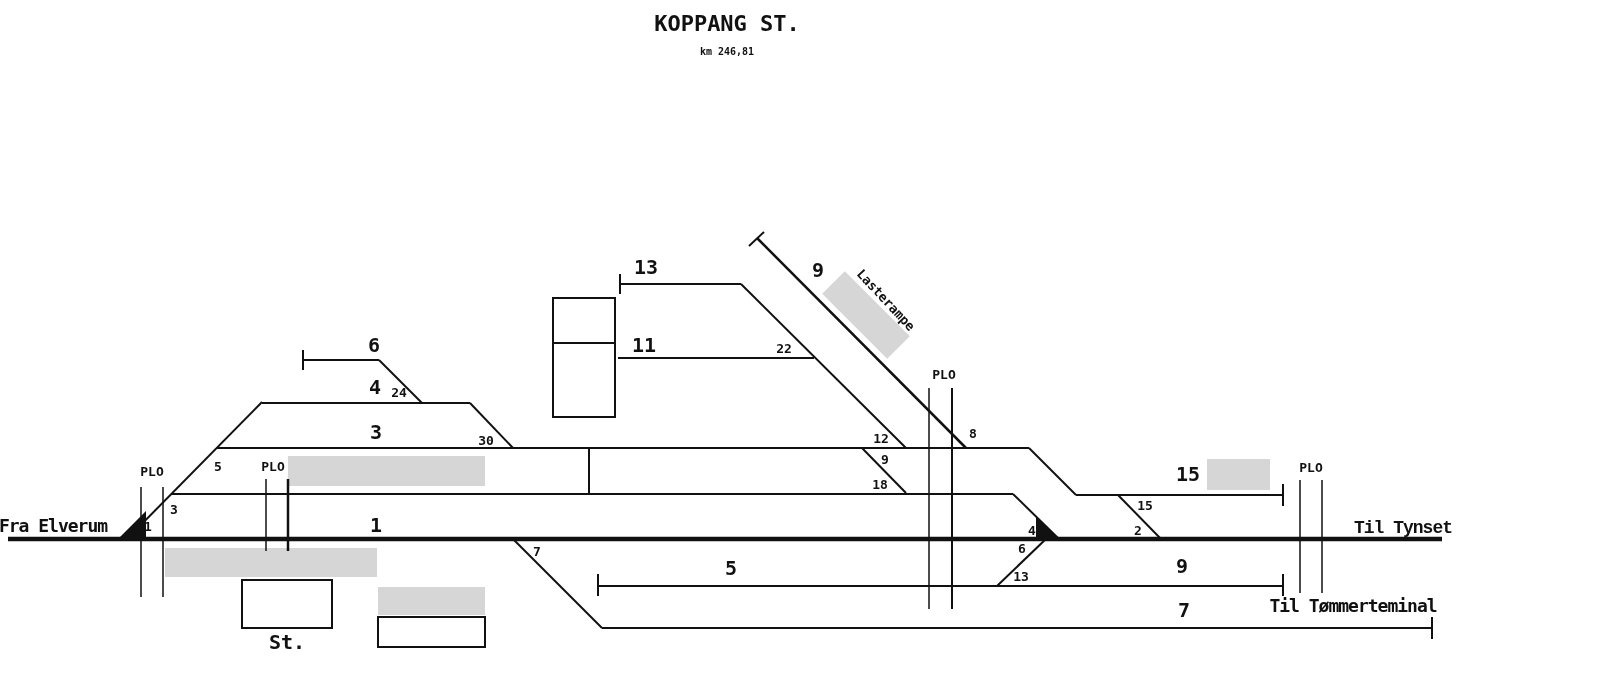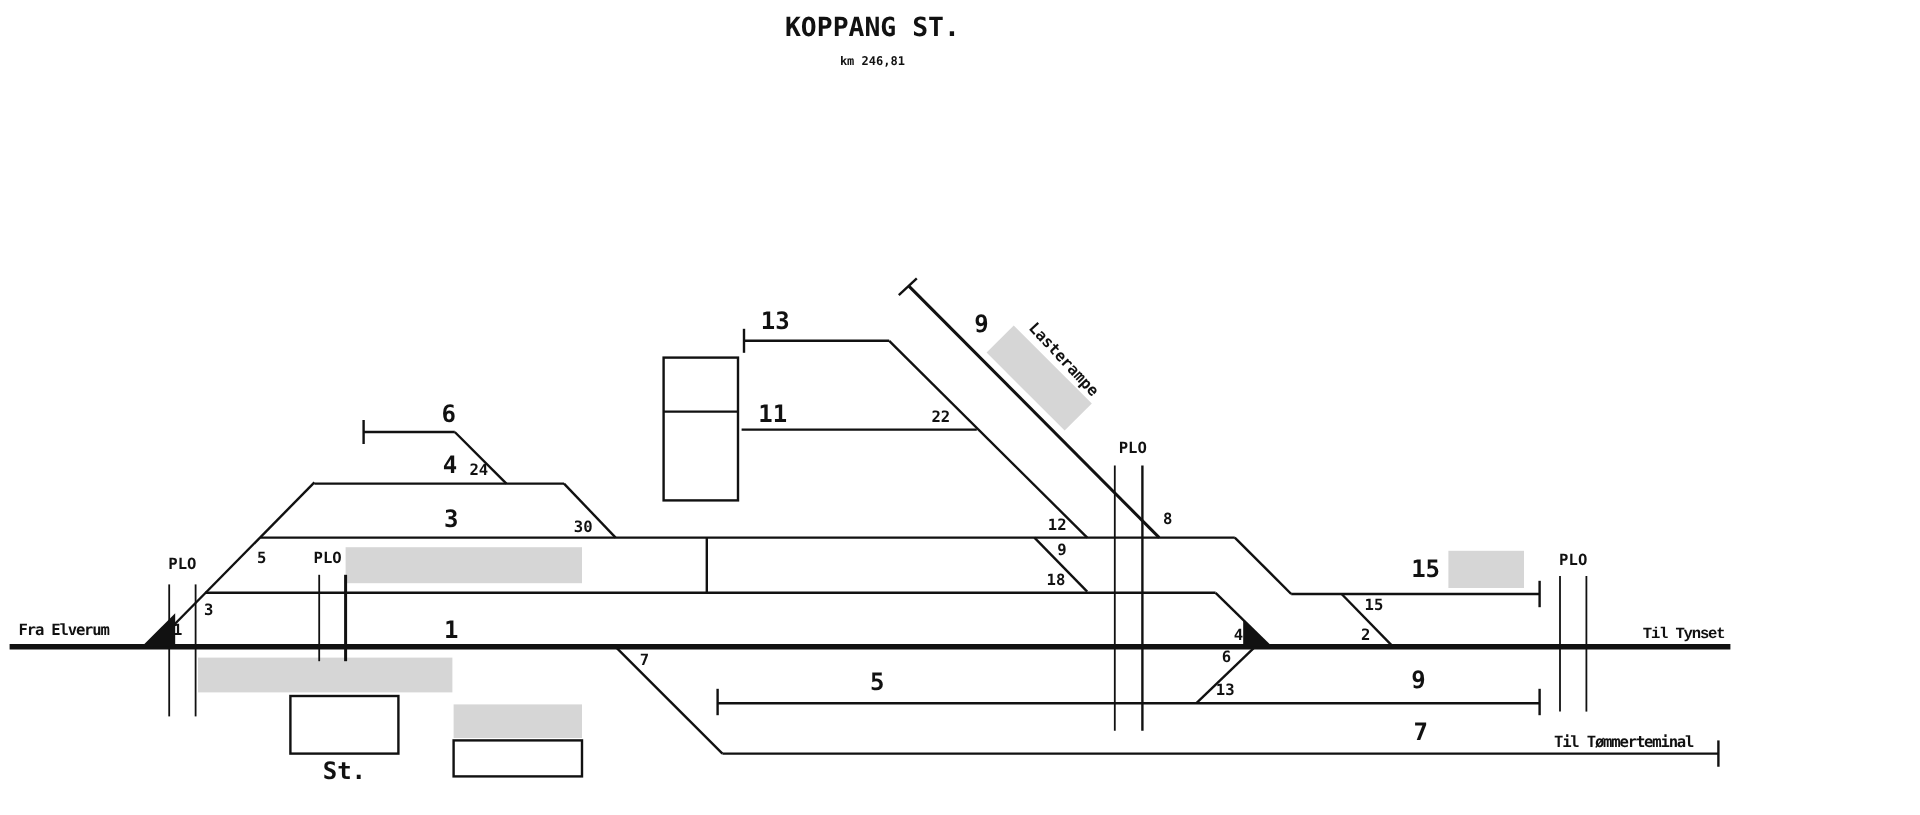--- a/index.html
+++ b/index.html
@@ -8,21 +8,21 @@
   }
   html,body{margin:0;padding:0;background:#fff;}
   #stage{
     position:relative;width:1600px;height:679px;background:#fff;overflow:hidden;
     font-family:var(--fontstack);color:var(--ink);
   }
   #trackplan{position:absolute;left:0;top:0;}
   .lbl{position:absolute;transform:translate(-50%,-50%);white-space:nowrap;line-height:1;}
   .title{font-size:22px;font-weight:bold;letter-spacing:0px;text-align:center;}
   .subtitle{font-size:10px;font-weight:bold;}
-  .place{font-size:13px;font-weight:bold;letter-spacing:-1px;text-align:right;}
+  .place{font-size:18px;font-weight:bold;letter-spacing:-1px;text-align:right;}
   .tracknum{font-size:20px;font-weight:bold;}
   .swnum{font-size:13px;font-weight:bold;}
   .plo{font-size:13px;font-weight:bold;}
   .stlabel{font-size:20px;font-weight:bold;margin-top:40px;}
   .ramp{font-size:13px;font-weight:bold;transform:translate(-50%,-50%) rotate(47deg);letter-spacing:0px;}
 </style>
 </head>
 <body>
 
 <div id="stage">
@@ -106,21 +106,21 @@
         <rect x="378" y="617" width="107" height="30"></rect>
       </g>
     </g>
   </svg>
 
   <div class="lbl title" style="left:727px;top:24px;">KOPPANG ST.</div>
   <div class="lbl subtitle" style="left:727px;top:52px;">km 246,81</div>
 
   <div class="lbl place" style="left:53px;top:526px;">Fra Elverum</div>
   <div class="lbl place" style="left:1403px;top:528px;font-family:Liberation Mono, monospace;">Til Tynset</div>
-  <div class="lbl place" style="left:1353px;top:619px;">Til Tømmerteminal</div>
+  <div class="lbl place" style="left:1353px;top:606px;">Til Tømmerteminal</div>
 
   <div class="lbl plo" style="left:152px;top:471px;">PLO</div>
   <div class="lbl plo" style="left:273px;top:466px;">PLO</div>
   <div class="lbl plo" style="left:944px;top:374px;">PLO</div>
   <div class="lbl plo" style="left:1311px;top:467px;">PLO</div>
 
   <div class="lbl stlabel" style="left:287px;top:602px;">St.</div>
   <div class="lbl ramp" style="left:886px;top:300px;">Lasterampe</div>
 
   <div class="lbl tracknum" style="left:376px;top:525px;">1</div>

